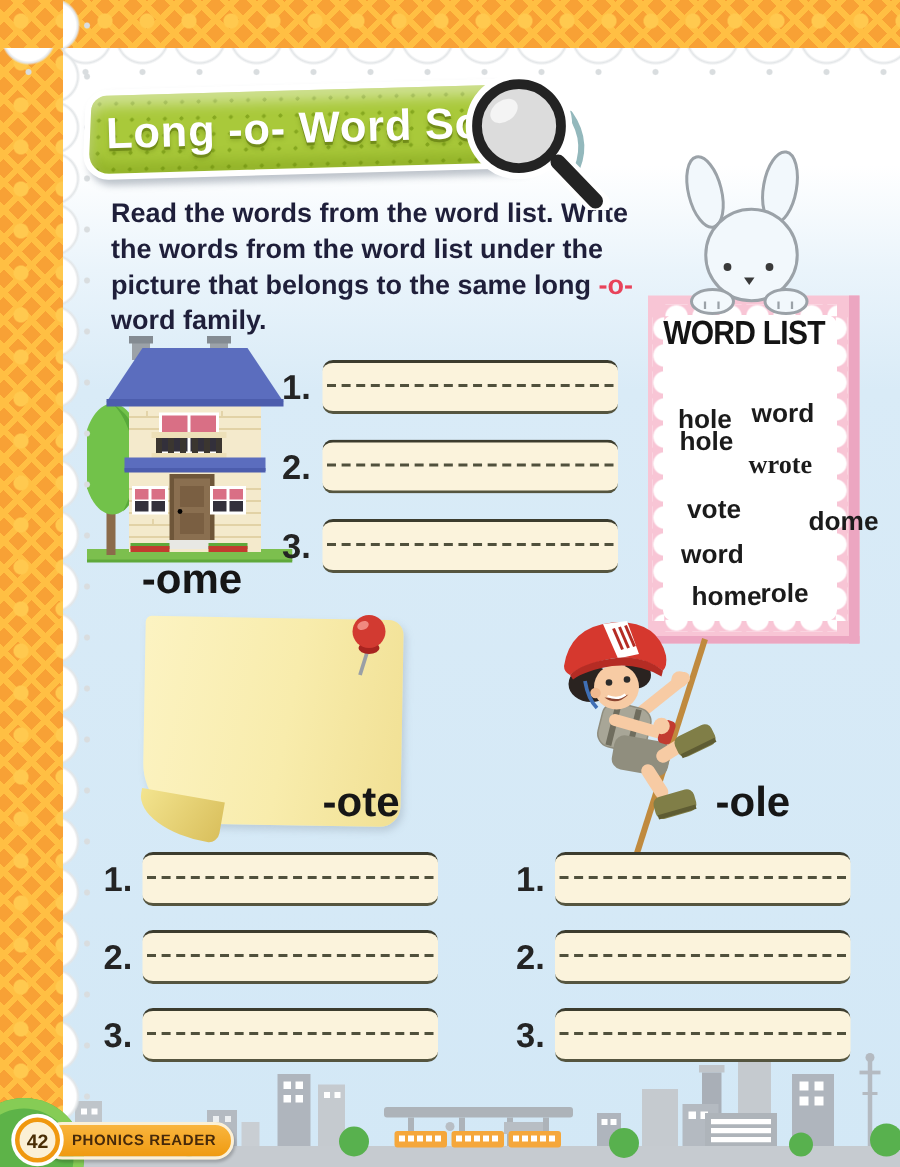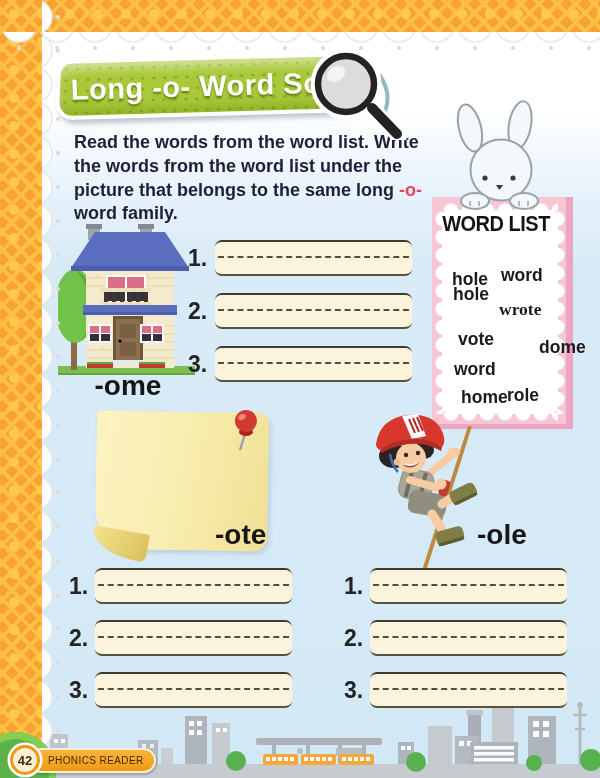--- a/index.html
+++ b/index.html
@@ -123,21 +123,21 @@
   }
   .badge { position:absolute; left:10px; top:745px; z-index:7; display:flex; align-items:center; }
   .badge-num {
     width:30px; height:30px; border-radius:50%; background:#FBF0D6; border:3px solid #F0980F;
     box-shadow:0 0 0 2.5px #FFFFFF; display:flex; align-items:center; justify-content:center;
     font-size:13px; font-weight:800; color:#4A2D05; position:relative; z-index:2;
   }
   .badge-pill {
     margin-left:-11px; height:25px; display:flex; align-items:center;
     background:linear-gradient(#F9B53E,#EF9A10); border:2.5px solid #FBF0D6; border-radius:13px;
-    padding:0 10px 0 17px; font-size:10px; font-weight:400; color:#46290A; letter-spacing:.4px;
+    padding:0 10px 0 17px; font-size:10px; font-weight:700; color:#46290A; letter-spacing:.4px;
     box-shadow:1px 2px 2px rgba(0,0,0,.2);
   }
 </style>
 </head>
 <body>
 
 <div id="page">
 
   <svg class="cityscape" viewBox="0 0 600 80">
     <rect x="0" y="66" width="600" height="14" fill="#C6CBD0"></rect>

